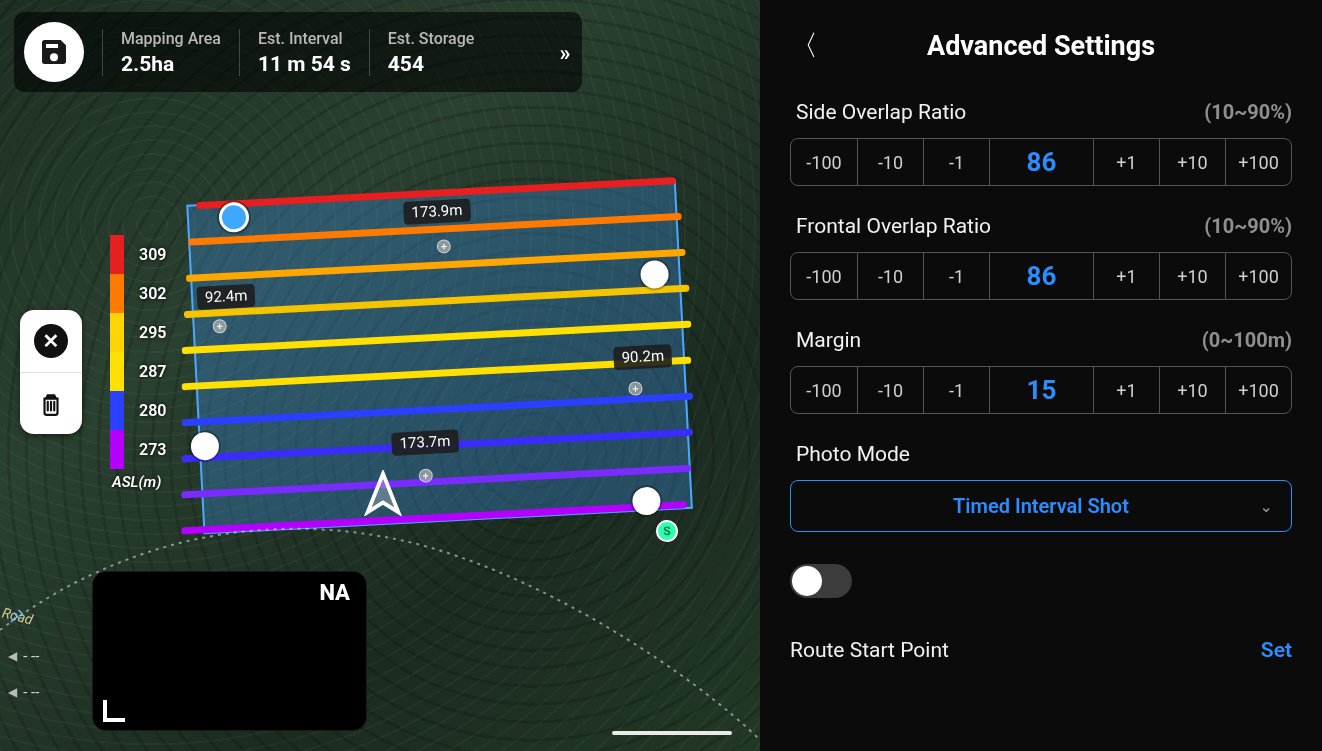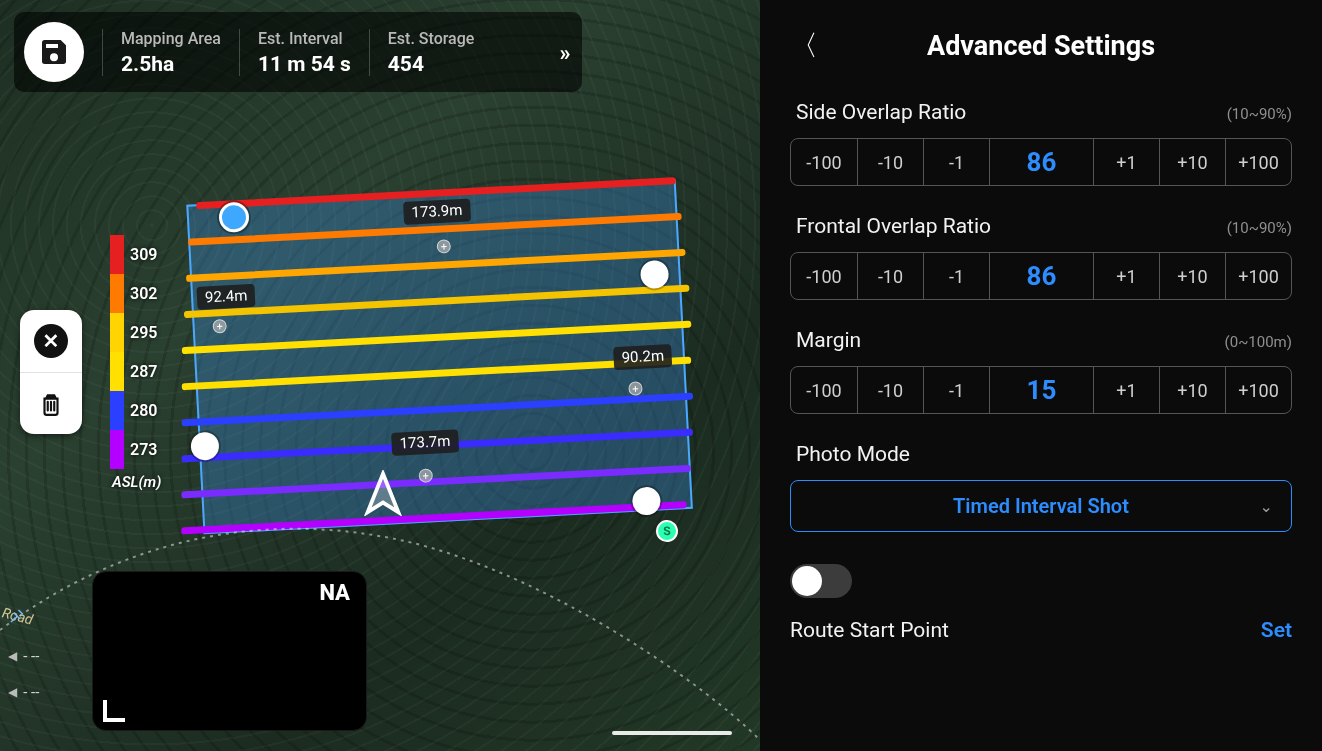--- a/index.html
+++ b/index.html
@@ -25,21 +25,21 @@
   .toolstack{position:absolute;left:20px;top:310px;width:62px;background:#fff;border-radius:14px;overflow:hidden;box-shadow:0 2px 6px rgba(0,0,0,.5);}
   .toolstack .tool{height:62px;display:flex;align-items:center;justify-content:center;cursor:pointer;}
   .toolstack .tool + .tool{border-top:1px solid #e2e2e2;}
   .tool.close-circ span{width:34px;height:34px;border-radius:50%;background:#111;display:flex;align-items:center;justify-content:center;color:#fff;font-size:20px;font-weight:700;}
   .trash svg{width:26px;height:26px;fill:#111;stroke:#111;}
 
   
   .legend{position:absolute;left:110px;top:235px;font-size:16px;color:#fff;}
   .legend .seg{display:flex;align-items:center;height:39px;}
   .legend .bar{width:14px;height:39px;}
-  .legend .num{margin-left:6px;font-weight:600;text-shadow:0 0 4px #000;}
+  .legend .num{margin-left:15px;font-weight:600;text-shadow:0 0 4px #000;}
   .legend .cap{margin-left:2px;margin-top:4px;font-style:italic;font-weight:600;font-size:15px;text-shadow:0 0 4px #000;}
 
   
   .flightarea{position:absolute;left:175px;top:180px;width:520px;height:370px;transform:rotate(-3deg);}
   .flightarea .areafill{position:absolute;inset:12px 10px 28px 20px;background:rgba(60,140,220,.35);border:2px solid #4aa8ff;}
   .fl{position:absolute;height:7px;border-radius:3px;}
   .fl.red{background:#e62020;} .fl.or2{background:#ff7a00;} .fl.or1{background:#ffa600;}
   .fl.ye1{background:#f5c400;} .fl.ye2{background:#ffe000;} .fl.bl1{background:#2b3fff;}
   .fl.bl2{background:#3a2bff;} .fl.pu1{background:#7a2bff;} .fl.pu2{background:#b400ff;}
   .corner{position:absolute;width:28px;height:28px;border-radius:50%;background:#fff;box-shadow:0 0 0 2px rgba(0,0,0,.25);}
@@ -73,21 +73,21 @@
 
   
   .panel{flex:1;background:#0b0b0b;padding:22px 30px 10px;position:relative;}
   .panel-header{display:flex;align-items:center;justify-content:center;position:relative;height:48px;margin-bottom:30px;}
   .panel-header .back{position:absolute;left:0;font-size:28px;color:#fff;cursor:pointer;font-weight:300;}
   .panel-header h1{font-size:27px;font-weight:700;}
 
   .setting{margin-bottom:28px;}
   .setting .top{display:flex;justify-content:space-between;align-items:baseline;margin-bottom:14px;margin-left:6px;}
   .setting .title{font-size:21px;color:#f2f2f2;}
-  .setting .range{font-size:15px;color:#8f8f8f;}
+  .setting .range{font-size:20px;color:#8f8f8f;font-weight:bold;}
   .stepper{display:flex;border:1px solid #555;border-radius:8px;overflow:hidden;height:48px;}
   .stepper .cell{flex:0 0 66px;display:flex;align-items:center;justify-content:center;font-size:18px;color:#cfcfcf;border-left:1px solid #555;cursor:pointer;user-select:none;}
   .stepper .cell:first-child{border-left:none;}
   .stepper .valcell{flex:1;font-size:26px;font-weight:700;color:#2d8dff;cursor:default;}
 
   .dropdown{border:1px solid #2d8dff;border-radius:8px;height:52px;display:flex;align-items:center;justify-content:center;position:relative;cursor:pointer;margin-top:4px;}
   .dropdown .val{color:#2d8dff;font-size:20px;font-weight:600;}
   .dropdown .chev{position:absolute;right:18px;color:#9a9a9a;font-size:16px;}
 
   .rowline{display:flex;justify-content:space-between;align-items:center;margin-top:32px;}
@@ -293,18 +293,18 @@
         <span class="chev">⌄</span>
       </div>
     </div>
 
     <div class="rowline">
       <div class="toggle">
           <div class="knob"></div>
         </div>
     </div>
 
-    <div class="rowline" style="margin-top:20px">
+    <div class="rowline" style="margin-top:40px">
       <span class="title">Route Start Point</span>
       <span class="setlink">Set</span>
     </div>
   </div>
 </div>
 
 </body></html>

